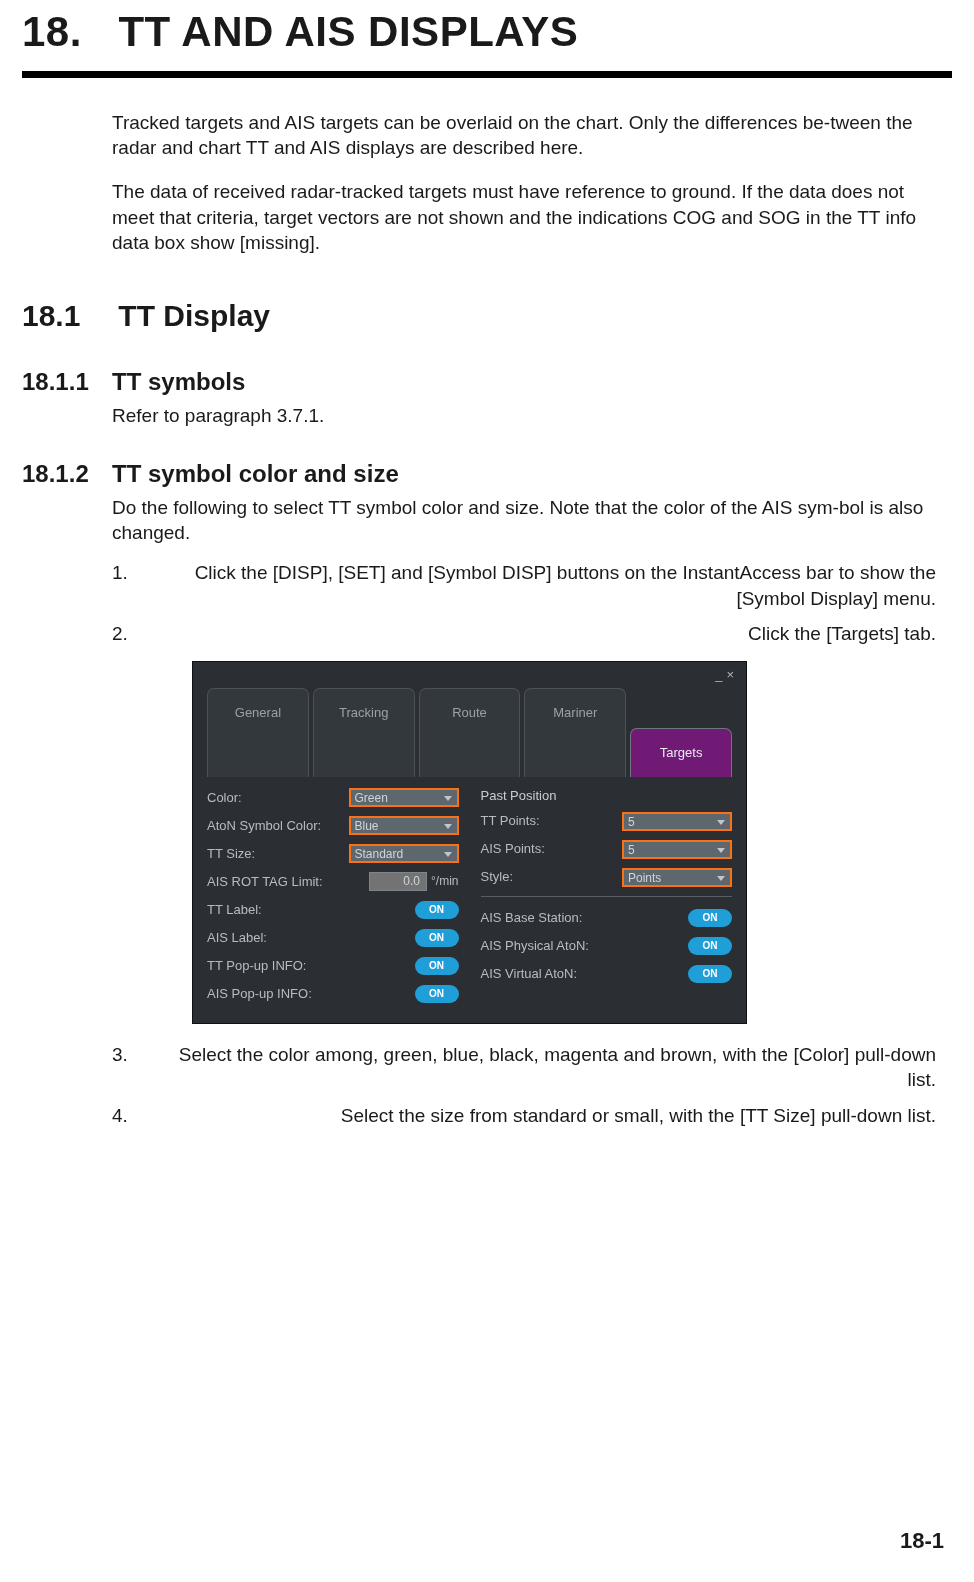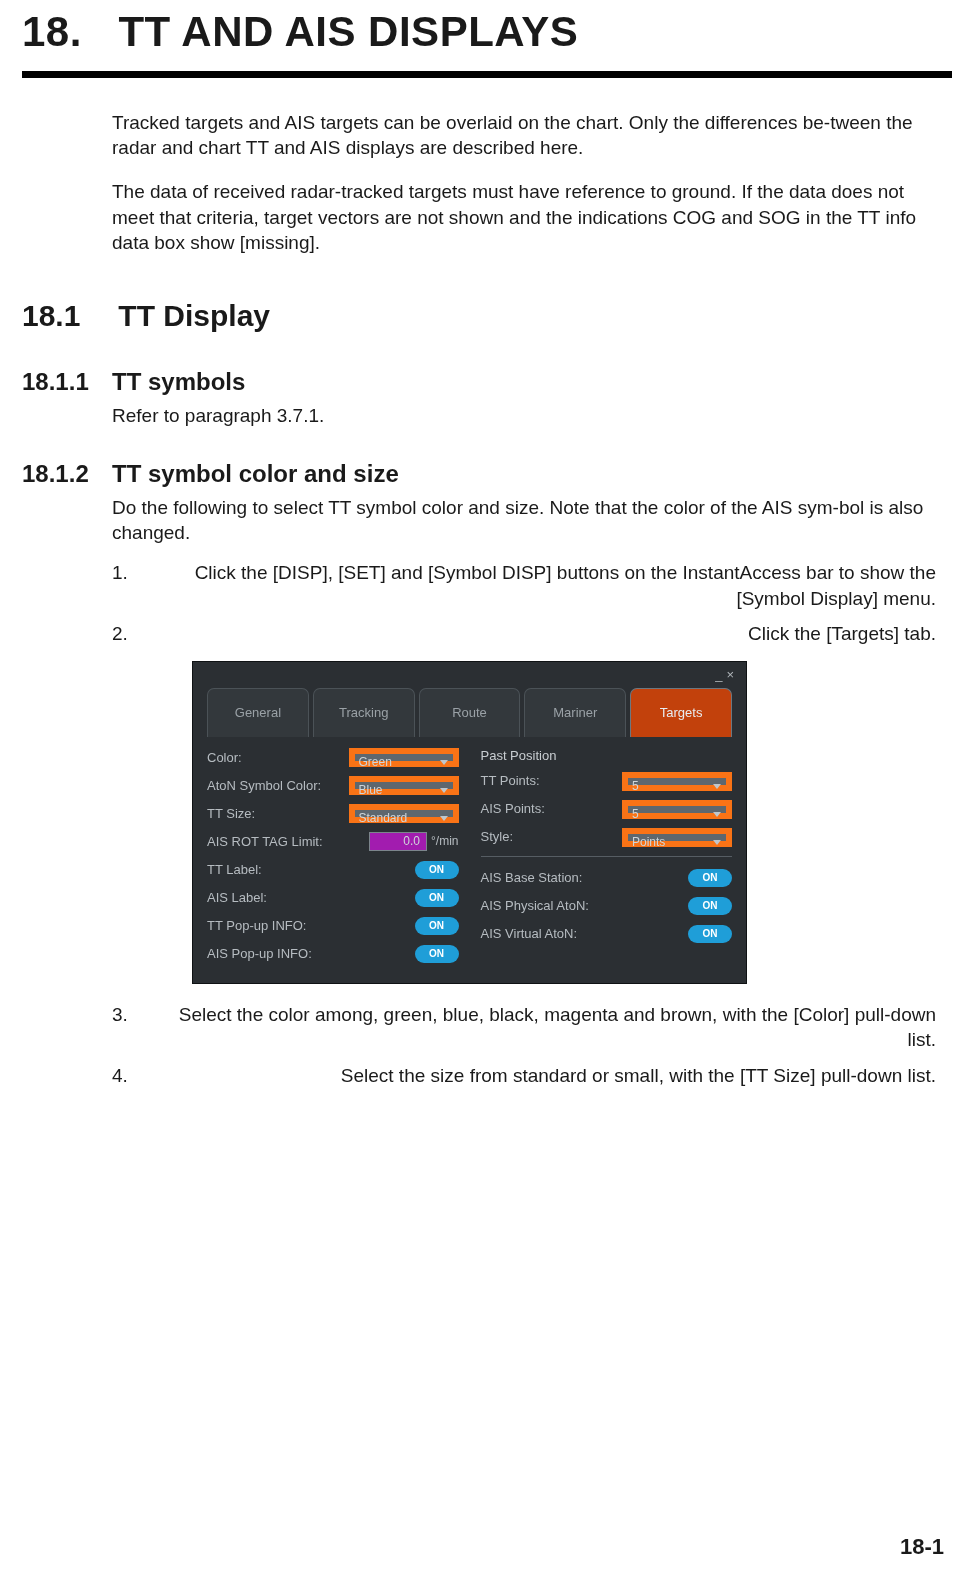--- a/index.html
+++ b/index.html
@@ -47,51 +47,51 @@
     background: #33383c;
     color: #9aa1a6;
     border: 1px solid #4b5257;
     border-bottom: none;
     border-top-left-radius: 7px;
     border-top-right-radius: 7px;
     font-size: 13px;
     margin-right: 4px;
   }
   .tab:last-child { margin-right: 0; }
-  .tab.active { background: #c2410c; color: #e8edf1; border-color: #6c7780; }
+  .tab.active { background: #701a75; color: #e8edf1; border-color: #6c7780; margin-top: 40px; }
   .cols { display: flex; gap: 22px; }
   .col { flex: 1; }
   .row { display: flex; align-items: center; margin-bottom: 6px; min-height: 22px; }
   .row .lbl { flex: 1; color: #b6bcc1; }
   .dd {
-    width: 110px; height: 19px; background: #5e676e; border: 6px solid #f97316;
+    width: 110px; height: 19px; background: #5e676e; border: 2px solid #f97316;
     position: relative; color: #cfd6da; font-size: 12px; padding: 0 4px; line-height: 17px;
   }
   .dd::after {
     content: ""; position: absolute; right: 5px; top: 6px;
     border-left: 4px solid transparent; border-right: 4px solid transparent; border-top: 5px solid #c0c7cc;
   }
   .numbox {
-    width: 58px; height: 19px; background: #a21caf; border: 1px solid #7c858c;
+    width: 58px; height: 19px; background: #737373; border: 1px solid #7c858c;
     color: #cfd6da; font-size: 12px; text-align: right; padding-right: 6px; line-height: 17px;
   }
   .unit { margin-left: 4px; color: #b6bcc1; font-size: 12px; }
   .toggle {
     width: 44px; height: 18px; border-radius: 9px; background: #1f9ed8;
     color: #fff; font-size: 10px; line-height: 18px; text-align: center; font-weight: bold;
     position: relative;
   }
   .hr { height: 1px; background: #565d63; margin: 8px 0 10px 0; }
   .btnrow { display: flex; justify-content: flex-end; gap: 10px; margin-top: 14px; }
   .dbtn {
     background: #4a5156; color: #d0d6da; border: 1px solid #6d757b;
     border-radius: 11px; padding: 2px 18px; font-size: 13px;
   }
   .sect-title { color: #c8cdd1; margin-bottom: 6px; }
-  .footer-page { position: fixed; bottom: 20px; right: 30px; font-size: 22px; font-weight: bold; }
+  .footer-page { position: fixed; bottom: 26px; right: 30px; font-size: 22px; font-weight: bold; }
   @media print { .footer-page { position: static; text-align: right; margin-top: 100px; } }
 </style>
 </head>
 <body>
 
 <h1 class="chapter-title">
   <span>18.</span>&nbsp;&nbsp;
   <span>TT AND AIS DISPLAYS</span>
 </h1>
 <div class="rule"></div>

